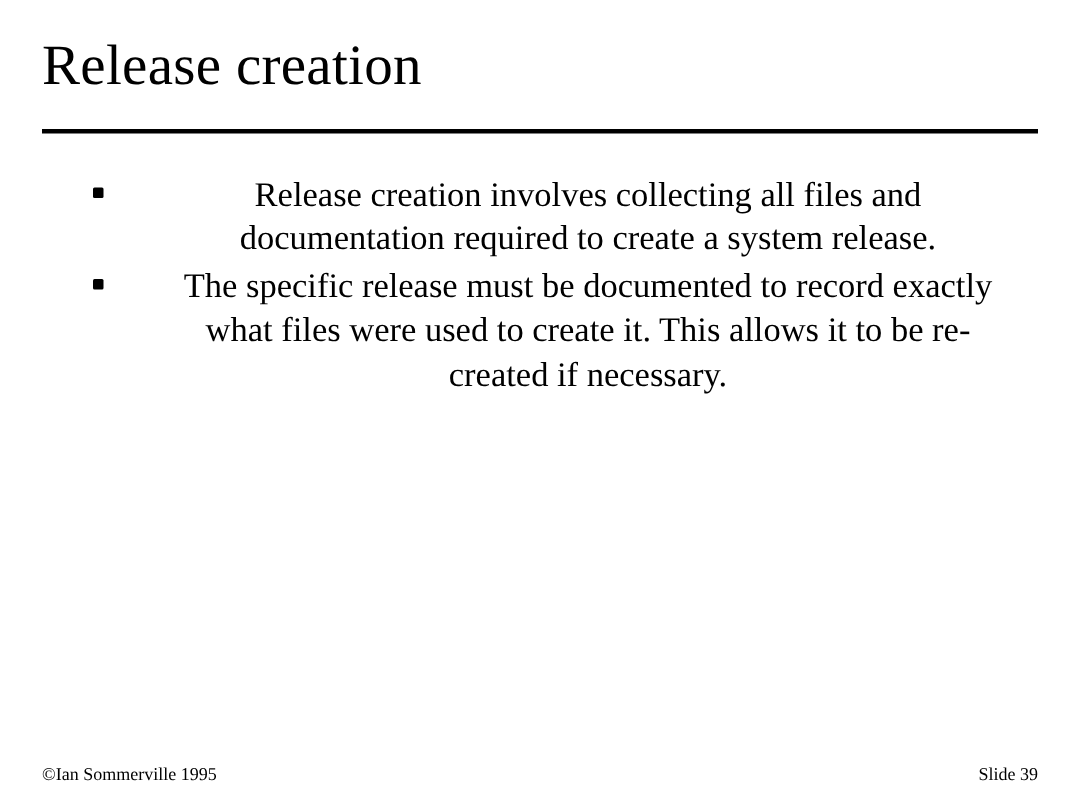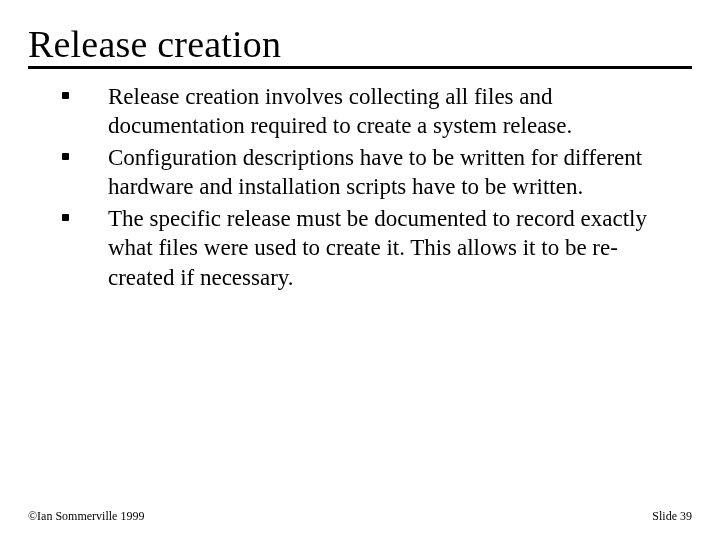--- a/index.html
+++ b/index.html
@@ -1,23 +1,23 @@
 <!DOCTYPE html>
 <html><head>
   <meta charset="utf-8">
   <style>
     * { margin: 0; padding: 0; box-sizing: border-box; }
     html, body { width: 720px; height: 540px; background: #fff; font-family: "Times New Roman", Times, serif; color: #000; }
     .slide { width: 720px; height: 540px; position: relative; padding: 22px 28px 0 28px; }
-    .title { font-size: 38px; font-weight: 400; padding-bottom: 0; border-bottom: 3px solid #000; margin-bottom: 13px; letter-spacing: 0.2px; }
+    .title { font-size: 38px; font-weight: 400; padding-bottom: 20px; border-bottom: 3px solid #000; margin-bottom: 26px; letter-spacing: 0.2px; }
     .content { padding-left: 34px; padding-right: 16px; }
     .item { display: flex; align-items: flex-start; margin-bottom: 2px; }
     .bullet { flex: 0 0 46px; display: flex; align-items: flex-start; justify-content: flex-start; padding-top: 10px; }
     .dot { width: 7px; height: 7px; background: #000; border-radius: 1px; display: inline-block; }
-    .text { font-size: 23px; line-height: 1.28; }
+    .text { font-size: 23px; line-height: 1.28; text-align: center; }
     .footer { position: absolute; left: 0; right: 0; bottom: 16px; padding: 0 28px; display: flex; justify-content: space-between; align-items: flex-end; font-size: 12px; }
     .footer .left { flex: 0 0 auto; }
     .footer .center { flex: 1 1 auto; text-align: center; }
     .footer .right { flex: 0 0 auto; text-align: left; }
   </style>
 </head>
 <body>
 
 <div class="slide">
   <h1 class="title">Release creation</h1>
@@ -26,27 +26,21 @@
     <div class="item">
       <span class="bullet">
           <span class="dot"></span>
         </span>
       <span class="text">Release creation involves collecting all files and documentation required to create a system release.</span>
     </div>
     <div class="item">
       <span class="bullet">
           <span class="dot"></span>
         </span>
-      <span class="text">Configuration descriptions have to be written for different hardware and installation scripts have to be written.</span>
-    </div>
-    <div class="item">
-      <span class="bullet">
-          <span class="dot"></span>
-        </span>
       <span class="text">The specific release must be documented to record exactly what files were used to create it. This allows it to be re-created if necessary.</span>
     </div>
   </div>
 
   <div class="footer">
-    <span class="left">©Ian Sommerville 1999</span>
+    <span class="left">©Ian Sommerville 1995</span>
     <span class="right">Slide 39</span>
   </div>
 </div>
 
 </body></html>

